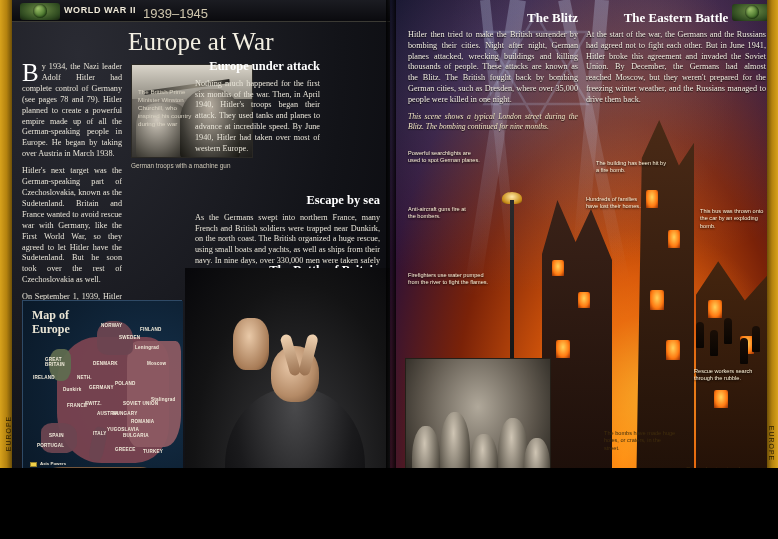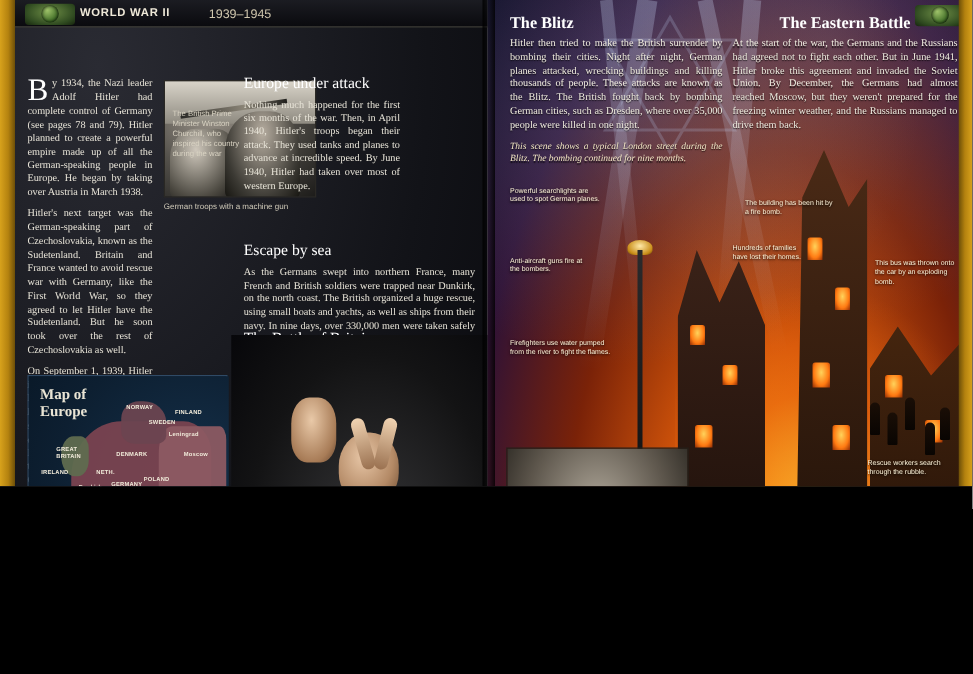--- a/index.html
+++ b/index.html
@@ -3,23 +3,23 @@
 <meta charset="utf-8">
 <style>
   * { box-sizing: border-box; }
   html, body {
     margin: 0; padding: 0;
     background: #000;
     font-family: "Liberation Serif", serif;
   }
   #page {
     position: relative;
-    width: 778px; height: 389px;
+    width: 778px; height: 468px;
     overflow: hidden;
-    background: #ffffff;
+    background: #be185d;
   }
 
   
   #left-page {
     position: absolute; left: 0; top: 0;
     width: 390px; height: 539px;
     background:
       radial-gradient(ellipse at 20% 10%, #2a2b33 0%, #121318 60%, #07070b 100%);
   }
   #left-edge {
@@ -38,23 +38,23 @@
     position: absolute; left: 12px; top: 0; width: 378px; height: 22px;
     background: linear-gradient(180deg, #1b1c22 0%, #0a0a0e 100%);
     border-bottom: 1px solid #3b3a34;
   }
   #header-bar .hdr-title {
     position: absolute; left: 52px; top: 5px;
     font-family: "Liberation Sans", sans-serif;
     font-weight: bold; font-size: 9px; letter-spacing: .6px; color: #efe9d8;
   }
   #header-bar .hdr-dates {
-    position: absolute; left: 155px; top: 6px;
-    font-family: "Liberation Sans", sans-serif;
-    font-size: 10px; color: #cfc6ad;
+    position: absolute; left: 131px; top: 6px;
+    font-family: "Liberation Sans", sans-serif;
+    font-size: 13px; color: #cfc6ad;
   }
   .globe-badge {
     position: absolute;
     width: 40px; height: 17px;
     background: radial-gradient(ellipse at 50% 40%, #6e8e46 0%, #2f4a20 70%, #16230e 100%);
     border-radius: 3px;
     overflow: hidden;
   }
   .globe-badge::after {
     content: "";
@@ -83,24 +83,24 @@
   .col-text p { margin: 0 0 6px 0; }
   .dropcap::first-letter {
     float: left;
     font-size: 25px;
     line-height: 19px;
     padding: 1px 3px 0 0;
     color: #ffffff;
   }
   .subhead {
     font-family: "Liberation Serif", serif;
-    font-weight: normal;
+    font-weight: bold;
     color: #ffffff;
     font-size: 12.5px;
-    text-align: left;
+    text-align: right;
     margin: 0 0 4px 0;
   }
 
   
   #photo-soldiers {
     position: absolute; left: 131px; top: 64px; width: 122px; height: 94px;
     background:
       radial-gradient(ellipse at 30% 30%, #9b948a 0%, #56534d 45%, #1d1c1a 100%);
     overflow: hidden;
     border: 1px solid #2a2824;
@@ -394,20 +394,21 @@
     <div id="left-edge">
       <div class="edge-text">EUROPE</div>
     </div>
 
     <div id="header-bar">
       <div class="globe-badge" id="globe-left"></div>
       <div class="hdr-title">WORLD WAR II</div>
       <div class="hdr-dates">1939–1945</div>
     </div>
 
+    <div class="page-title">Europe at War</div>
 
     <div class="col-text" style="left:22px; top:62px; width:100px;">
       <p class="dropcap">By 1934, the Nazi leader Adolf Hitler had complete control of Germany (see pages 78 and 79). Hitler planned to create a powerful empire made up of all the German-speaking people in Europe. He began by taking over Austria in March 1938.</p>
       <p>Hitler's next target was the German-speaking part of Czechoslovakia, known as the Sudetenland. Britain and France wanted to avoid rescue war with Germany, like the First World War, so they agreed to let Hitler have the Sudetenland. But he soon took over the rest of Czechoslovakia as well.</p>
       <p>On September 1, 1939, Hitler invaded Poland. Britain and France had already agreed to help Poland if it was attacked, so two days later they declared war on Germany. Italy later joined the war on the German side. Together, Germany and Italy were known as the Axis Powers.</p>
     </div>
 
     <div id="photo-soldiers">
       <div class="sky"></div>
       <div class="shape-a"></div>
@@ -541,21 +542,21 @@
     <div id="figures">
       <div class="fig" style="left:6px; top:22px;"></div>
       <div class="fig" style="left:20px; top:30px;"></div>
       <div class="fig" style="left:34px; top:18px;"></div>
       <div class="fig" style="left:50px; top:38px;"></div>
       <div class="fig" style="left:62px; top:26px;"></div>
     </div>
 
     <div id="rubble"></div>
 
-    <div class="rp-head" style="left:18px; top:10px; width:170px; text-align:left;">The Blitz</div>
+    <div class="rp-head" style="left:18px; top:10px; width:170px; text-align:right;">The Blitz</div>
     <div class="rp-text" style="left:18px; top:30px; width:170px;">
       <p>Hitler then tried to make the British surrender by bombing their cities. Night after night, German planes attacked, wrecking buildings and killing thousands of people. These attacks are known as the Blitz. The British fought back by bombing German cities, such as Dresden, where over 35,000 people were killed in one night.</p>
       <p class="italic-note">This scene shows a typical London street during the Blitz. The bombing continued for nine months.</p>
     </div>
 
     <div class="rp-head" style="left:196px; top:10px; width:180px; text-align:center;">The Eastern Battle</div>
     <div class="rp-text" style="left:196px; top:30px; width:180px;">
       <p>At the start of the war, the Germans and the Russians had agreed not to fight each other. But in June 1941, Hitler broke this agreement and invaded the Soviet Union. By December, the Germans had almost reached Moscow, but they weren't prepared for the freezing winter weather, and the Russians managed to drive them back.</p>
     </div>
 

